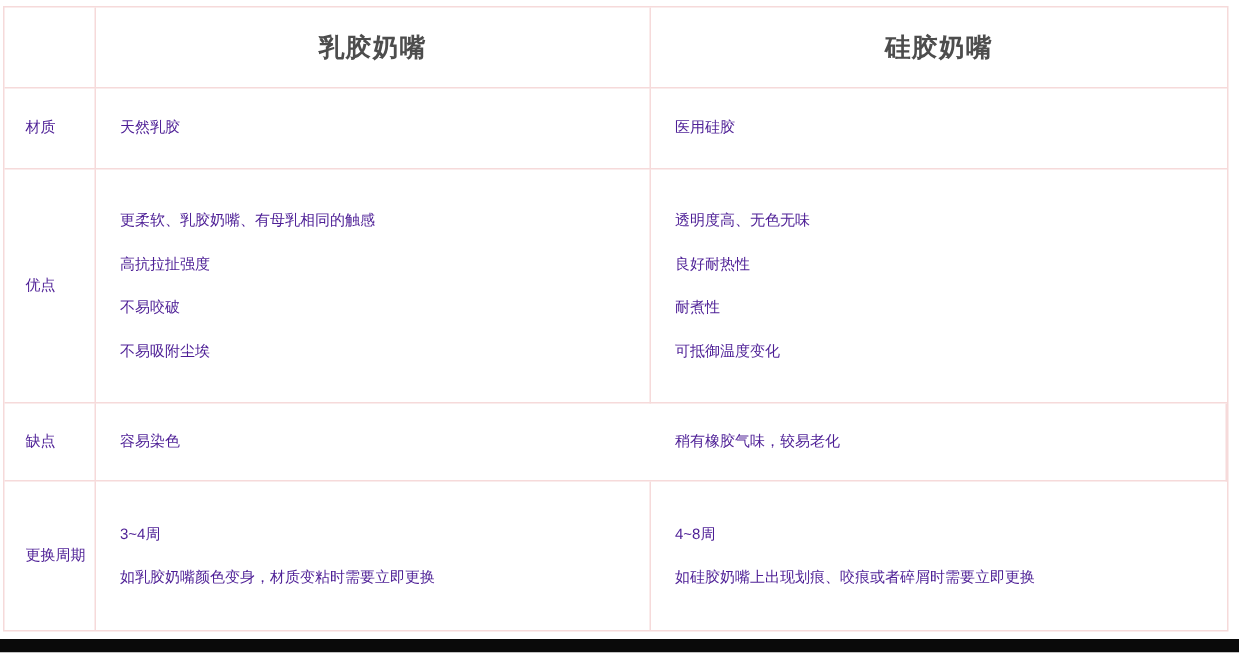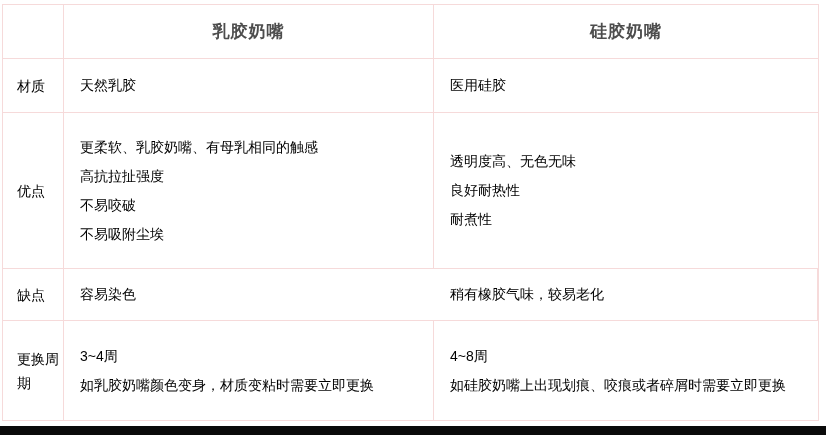--- a/index.html
+++ b/index.html
@@ -20,22 +20,22 @@
     display: grid;
     grid-template-columns: 61px 370px 1fr;
     grid-template-rows: 54px 54px 156px 52px 1fr;
   }
   .cell {
     border-right: 1px solid #f6dada;
     border-bottom: 1px solid #f6dada;
     display: flex;
     flex-direction: column;
     justify-content: center;
-    color: #000000;
-    font-size: 14px;
+    color: #4c1d95;
+    font-size: 10px;
     overflow: hidden;
   }
   .cell.col-last { border-right: none; }
   .cell.row-last { border-bottom: none; }
 
   .cell.head {
     align-items: center;
     justify-content: center;
     font-weight: bold;
     font-size: 17px;
@@ -79,20 +79,21 @@
     <div class="cell content">
         <div class="cell-line">更柔软、乳胶奶嘴、有母乳相同的触感</div>
         <div class="cell-line">高抗拉扯强度</div>
         <div class="cell-line">不易咬破</div>
         <div class="cell-line">不易吸附尘埃</div>
       </div>
     <div class="cell content col-last">
         <div class="cell-line">透明度高、无色无味</div>
         <div class="cell-line">良好耐热性</div>
         <div class="cell-line">耐煮性</div>
+        <div class="cell-line">可抵御温度变化</div>
       </div>
 
     <div class="cell label">缺点</div>
     <div class="cell content col-last">
         <div class="cell-line">容易染色</div>
       </div>
     <div class="cell content">
         <div class="cell-line">稍有橡胶气味，较易老化</div>
       </div>
 

